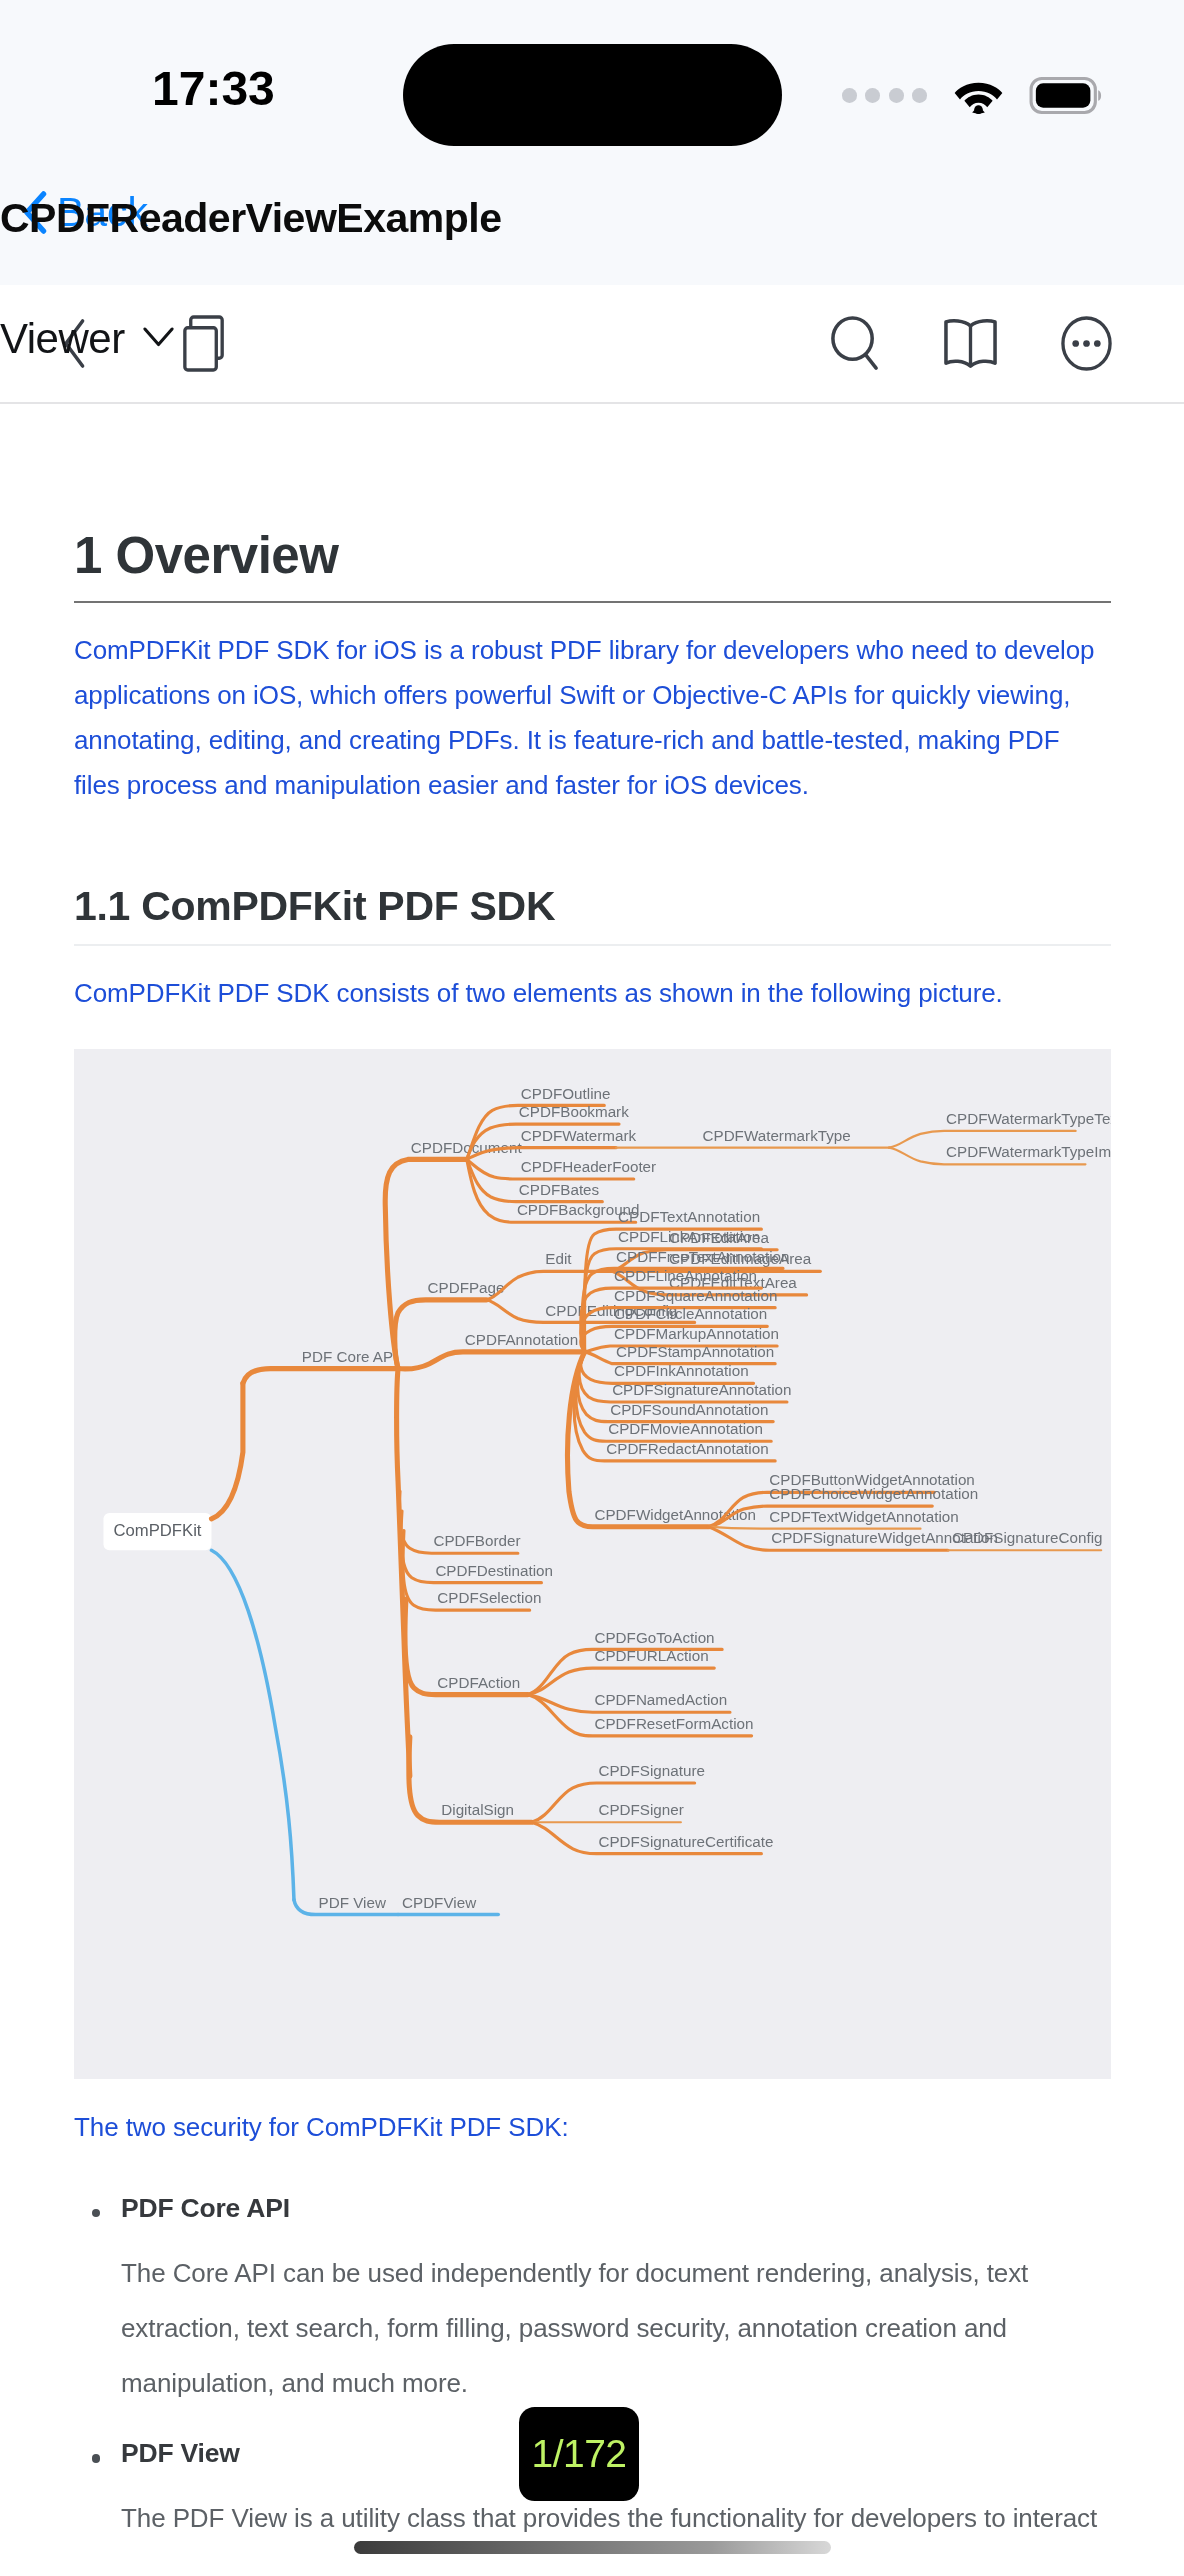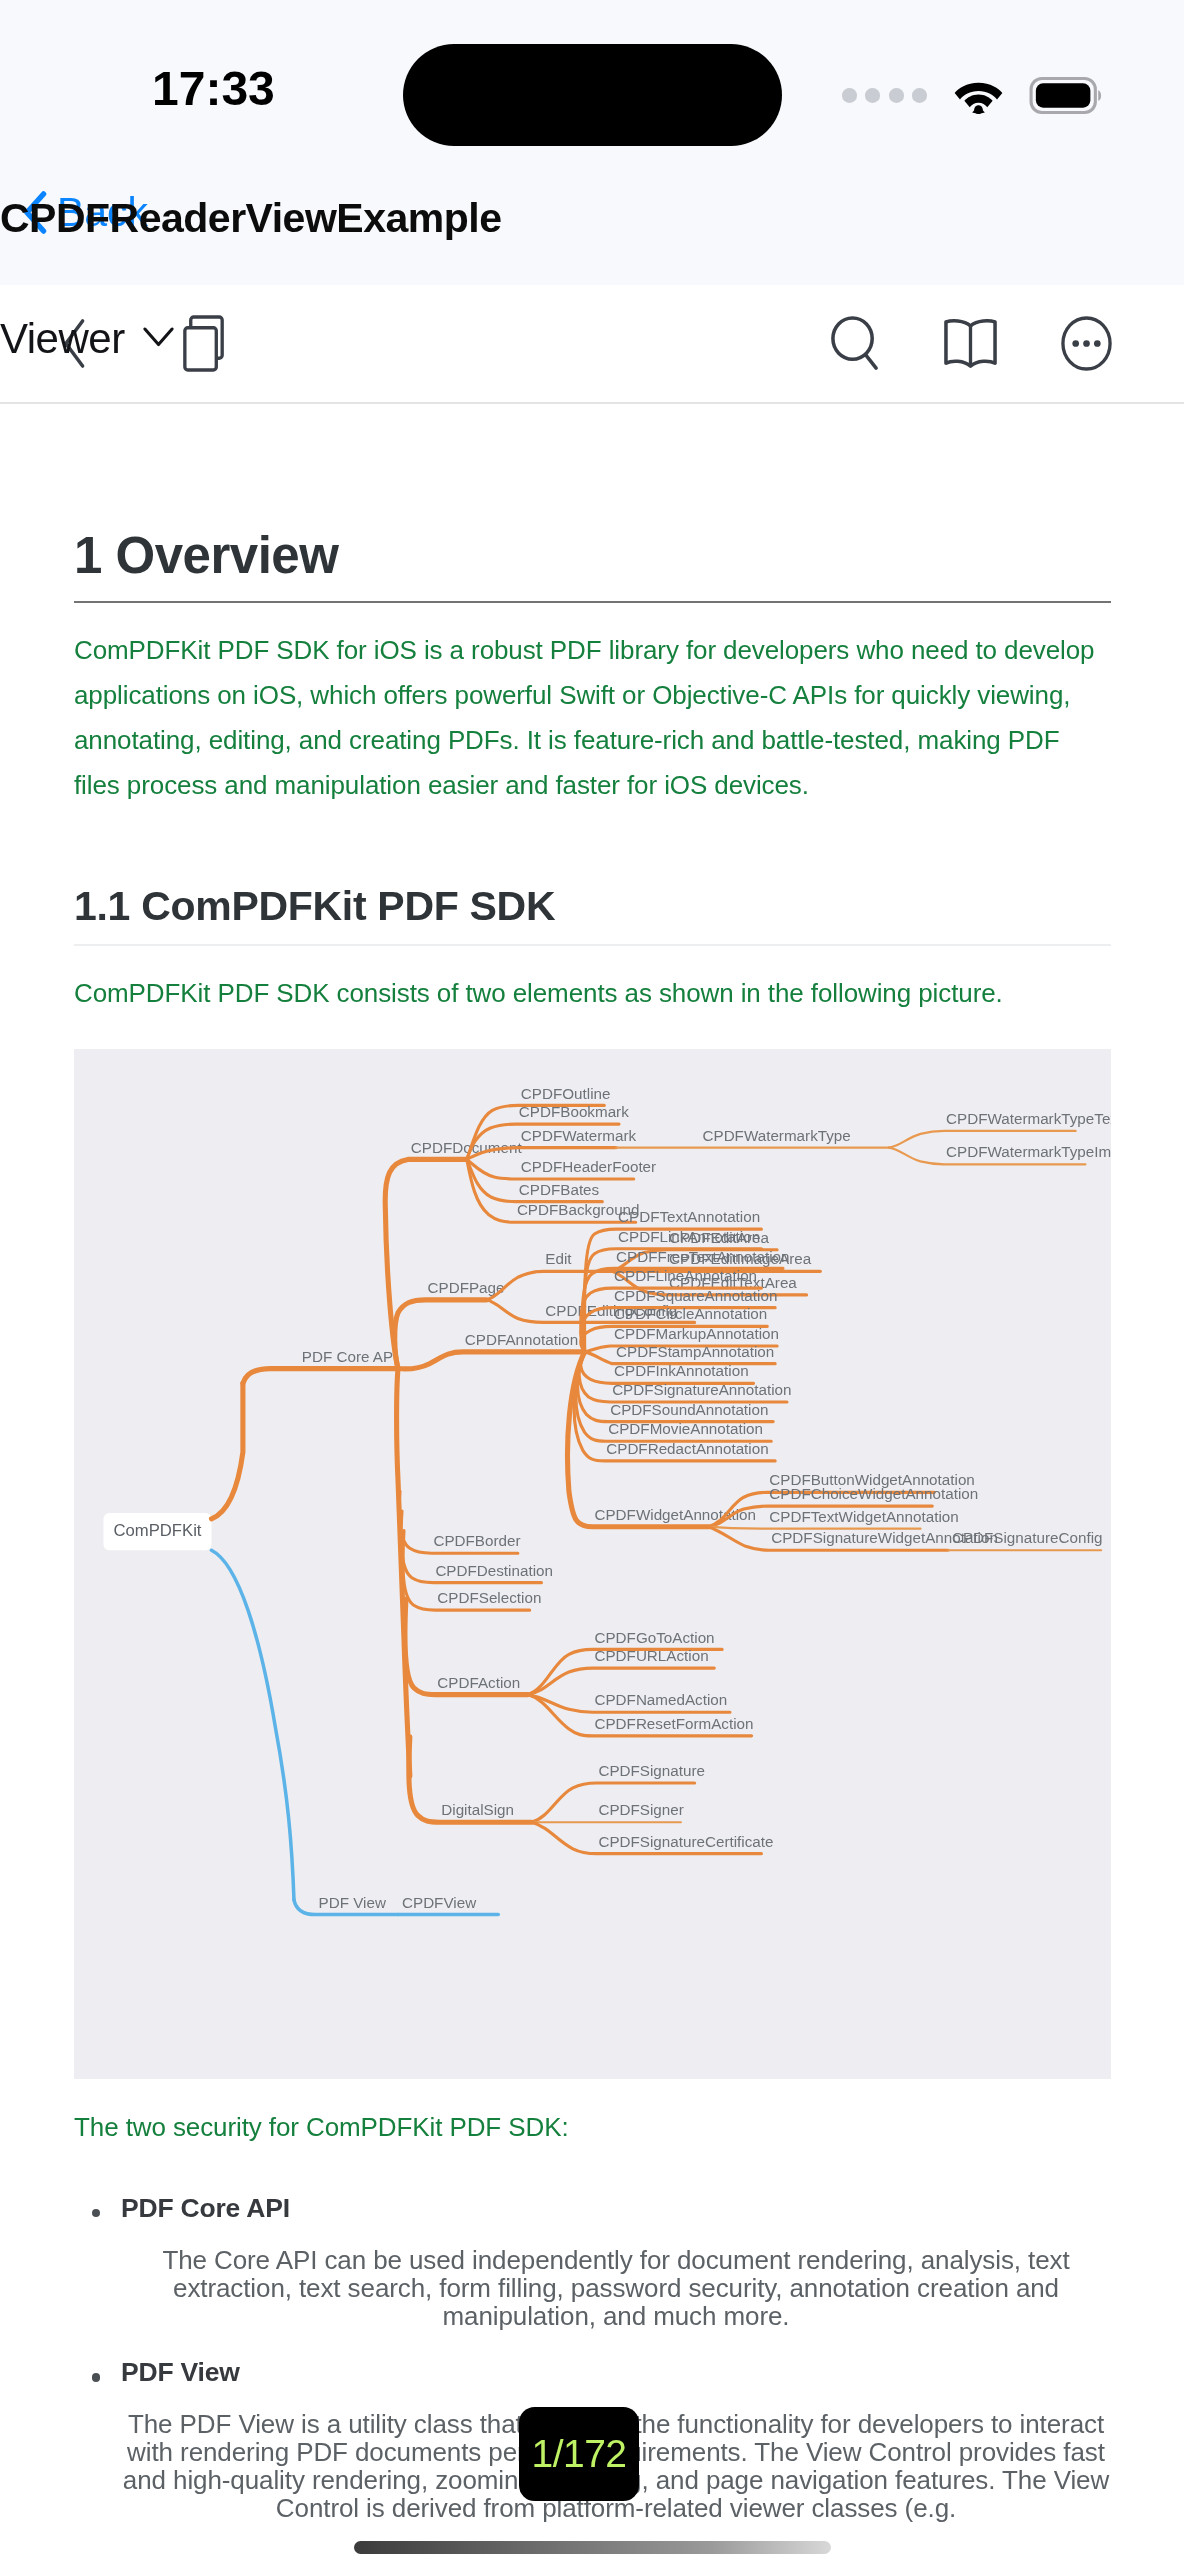--- a/index.html
+++ b/index.html
@@ -130,38 +130,37 @@
   h2.sec {
     margin-top: 75px;
     font-size: 41px; font-weight: bold; color: #2f3438;
     letter-spacing: -0.3px;
     padding-bottom: 13.8px;
     border-bottom: 2px solid #eceef0;
   }
   p.body {
     margin-top: 25.5px;
     font-size: 26px; line-height: 45px;
-    color: #15803d; letter-spacing: -0.1px;
+    color: #1d4ed8; letter-spacing: -0.1px;
     text-align: left;
   }
   ul.bullets { margin-top: 43px; list-style: none; }
   ul.bullets > li { position: relative; padding-left: 47px; }
   ul.bullets > li::before {
     content: ""; position: absolute; left: 17.7px; top: 15.7px;
     width: 8.8px; height: 8.8px; border-radius: 50%; background: #4a4f54;
   }
   .bullet-title {
     font-size: 26.5px; font-weight: bold; color: #36393d;
     letter-spacing: -0.2px;
   }
   .bullet-body {
     margin-top: 21.6px; margin-bottom: 27.5px;
-    font-size: 26px; line-height: 28px; color: #5c6166;
+    font-size: 26px; line-height: 55px; color: #5c6166;
     letter-spacing: -0.1px;
-    text-align: center;
   }
 
   
   .mindmap {
     margin-top: 33px;
     width: 1037px; height: 1030px;
     background: #eeeef2;
     position: relative; overflow: hidden;
   }
   .mindmap svg { position: absolute; inset: 0; }

